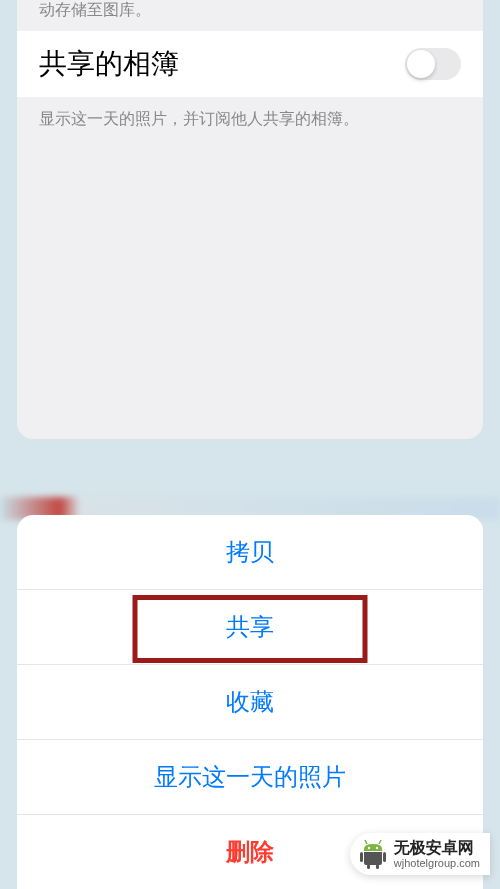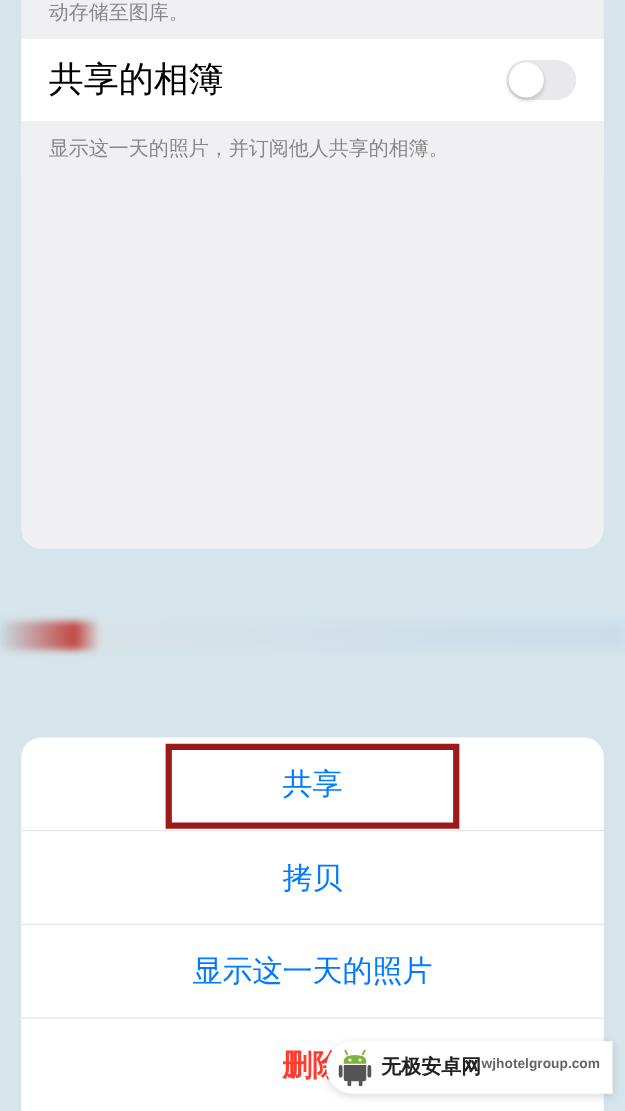--- a/index.html
+++ b/index.html
@@ -126,34 +126,33 @@
     }
     
     .watermark-icon {
       width: 30px;
       height: 30px;
       position: relative;
     }
     
     .watermark-text {
       display: flex;
-      flex-direction: row;
+      flex-direction: column;
       line-height: 1.1;
     }
     
     .watermark-title {
       font-size: 16px;
       font-weight: bold;
       color: #222;
     }
     
     .watermark-url {
       font-size: 11px;
       color: #666;
-      font-weight: bold;
     }
     
     .blur-strip {
       position: absolute;
       left: 0;
       right: 0;
       top: 497px;
       height: 23px;
       background: linear-gradient(to right, #c8dde5 0%, #c24742 12%, #d8e3e8 16%, #caddea 100%);
       filter: blur(3px);
@@ -171,25 +170,26 @@
       <div class="toggle-knob"></div>
     </div>
   </div>
 
   <div class="setting-description">显示这一天的照片，并订阅他人共享的相簿。</div>
 </div>
 
 <div class="blur-strip"></div>
 
 <div class="action-sheet">
+  <div class="action-item">拷贝</div>
   <div class="action-item">
     <span>共享</span>
     <div class="highlight-box"></div>
   </div>
-  <div class="action-item">拷贝</div>
+  <div class="action-item">收藏</div>
   <div class="action-item">显示这一天的照片</div>
   <div class="action-item destructive">删除</div>
 </div>
 
 <div class="watermark">
   <div class="watermark-icon">
     <svg viewBox="0 0 30 30" width="30" height="30">
       <path fill="#7cb342" d="M6 10 Q6 5 15 5 Q24 5 24 10 L24 12 L6 12 Z"></path>
       <circle cx="11" cy="9" r="1.2" fill="#fff"></circle>
       <circle cx="19" cy="9" r="1.2" fill="#fff"></circle>

